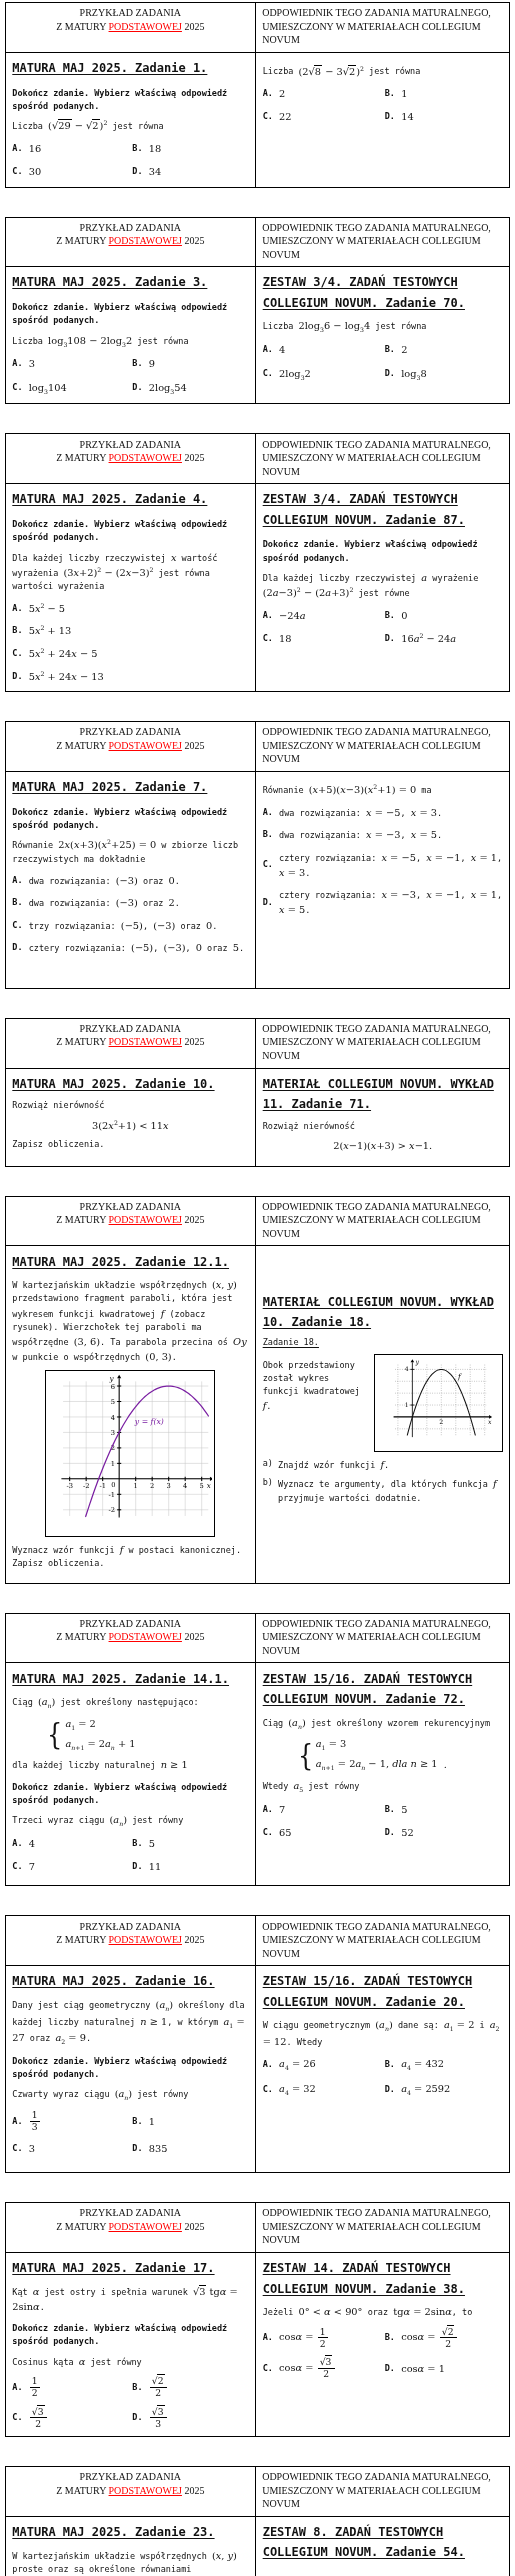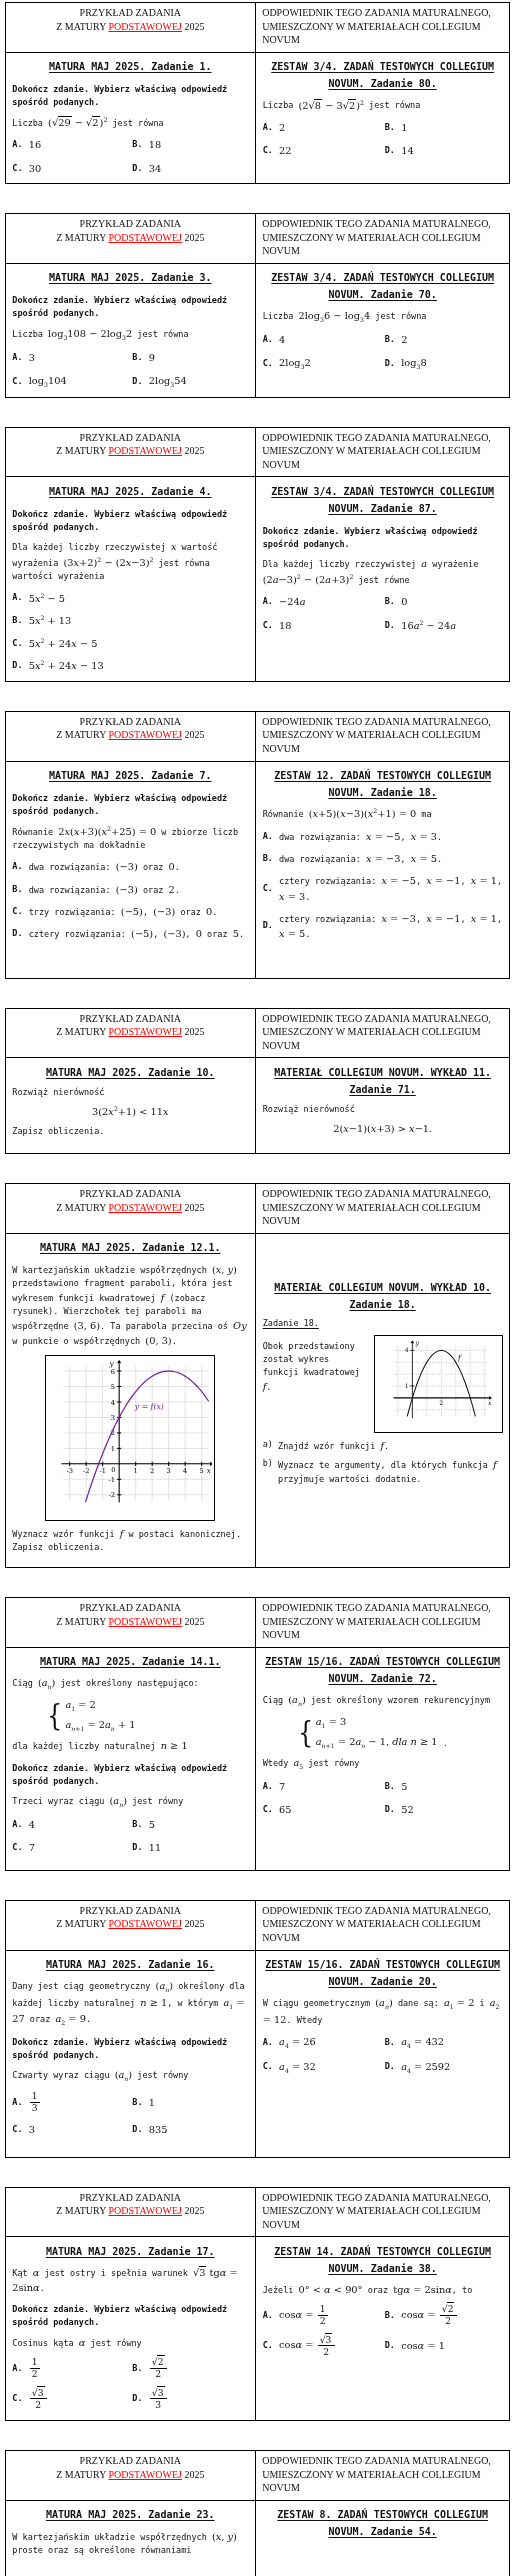--- a/index.html
+++ b/index.html
@@ -4,21 +4,21 @@
 <style>
   html,body{margin:0;padding:0;background:#fff;}
   body{width:515px;font-family:"DejaVu Sans Mono",monospace;color:#111;}
   .page{padding:2.1px 4.6px 5.2px;display:flex;flex-direction:column;gap:29px;}
   .block{border:1.5px solid #000;display:grid;grid-template-columns:49.7% 50.3%;background:#fff;}
   .hcell{font-family:"Liberation Serif",serif;font-size:10px;line-height:1.35;padding:3.1px 6.2px 5.2px;min-height:45px;box-sizing:border-box;border-bottom:1.5px solid #000;}
   .hcell.hl{text-align:center;border-right:1px solid #000;}
   .red-u{text-decoration:underline;}
   .ccell{padding:5.2px 6.7px 7.2px;box-sizing:border-box;font-size:8.5px;line-height:1.55;}
   .ccell.cl{border-right:1px solid #000;}
-  .t-head{font-weight:bold;font-size:10px;text-decoration:underline;text-decoration-thickness:0.8px;text-underline-offset:2.1px;margin:0 0 4.1px 0;line-height:1.7;text-align:center;}
+  .t-head{font-weight:bold;font-size:12px;text-decoration:underline;text-decoration-thickness:0.8px;text-underline-offset:2.1px;margin:0 0 4.1px 0;line-height:1.7;}
   p.tx{margin:5.2px 0;}
   p.instr{font-weight:bold;margin:8.2px 0 5.2px;}
   p.ul{text-decoration:underline;text-underline-offset:2.1px;margin:2.1px 0 4.1px;}
   .math{font-family:"DejaVu Serif",serif;font-size:9.8px;}
   .mvar{font-style:italic;}
   sup{font-size:6.2px;}
   sub{font-size:6.2px;}
   .sqrt{white-space:nowrap;}
   .sqrt .vinc{border-top:0.8px solid #000;padding:0 1px 0 0.5px;margin-left:-0.5px;}
   .frac{display:inline-flex;flex-direction:column;vertical-align:middle;text-align:center;line-height:1.1;font-size:0.94em;margin:0 1px;}
@@ -69,21 +69,20 @@
             <span class="ans-k">C.</span>
             <span class="ans-v"><span class="math">30</span></span>
           </div>
           <div class="ans">
             <span class="ans-k">D.</span>
             <span class="ans-v"><span class="math">34</span></span>
           </div>
         </div>
       </div>
       <div class="ccell cr" style="min-height: 111px;">
-        <p class="t-head">ZESTAW 3/4. ZADAŃ TESTOWYCH COLLEGIUM NOVUM. Zadanie 80.</p>
         <p class="tx">Liczba <span class="math">(2<span class="sqrt">√<span class="vinc">8</span></span> − 3<span class="sqrt">√<span class="vinc">2</span></span>)<sup>2</sup></span>  jest równa</p>
         <div class="ans-grid">
           <div class="ans">
             <span class="ans-k">A.</span>
             <span class="ans-v"><span class="math">2</span></span>
           </div>
           <div class="ans">
             <span class="ans-k">B.</span>
             <span class="ans-v"><span class="math">1</span></span>
           </div>
@@ -226,21 +225,20 @@
             <span class="ans-k">C.</span>
             <span class="ans-v">trzy rozwiązania: <span class="math">(−5)</span>, <span class="math">(−3)</span> oraz <span class="math">0</span>.</span>
           </div>
           <div class="ans">
             <span class="ans-k">D.</span>
             <span class="ans-v">cztery rozwiązania: <span class="math">(−5)</span>, <span class="math">(−3)</span>, <span class="math">0</span> oraz <span class="math">5</span>.</span>
           </div>
         </div>
       </div>
       <div class="ccell cr" style="min-height: 216px;">
-        <p class="t-head">ZESTAW 12. ZADAŃ TESTOWYCH COLLEGIUM NOVUM. Zadanie 18.</p>
         <p class="tx">Równanie <span class="math">(<span class="mvar">x</span>+5)(<span class="mvar">x</span>−3)(<span class="mvar">x</span><sup>2</sup>+1) = 0</span>  ma</p>
         <div class="ans-col">
           <div class="ans">
             <span class="ans-k">A.</span>
             <span class="ans-v">dwa rozwiązania: <span class="math"><span class="mvar">x</span> = −5</span>,  <span class="math"><span class="mvar">x</span> = 3</span>.</span>
           </div>
           <div class="ans">
             <span class="ans-k">B.</span>
             <span class="ans-v">dwa rozwiązania: <span class="math"><span class="mvar">x</span> = −3</span>,  <span class="math"><span class="mvar">x</span> = 5</span>.</span>
           </div>

